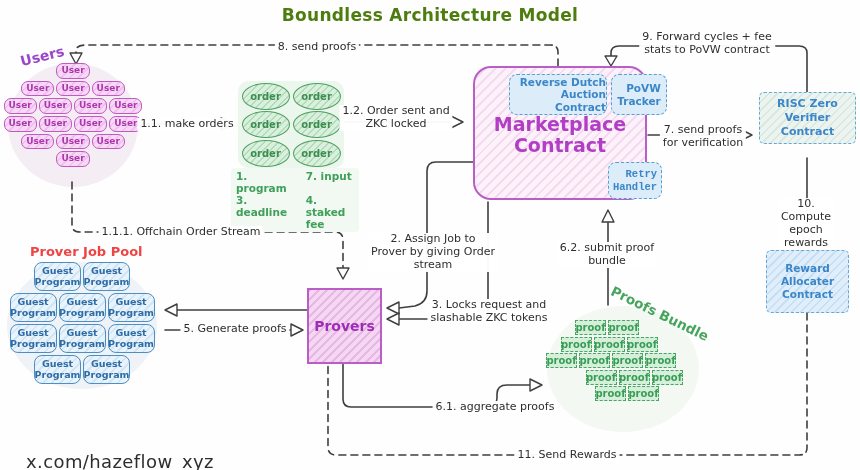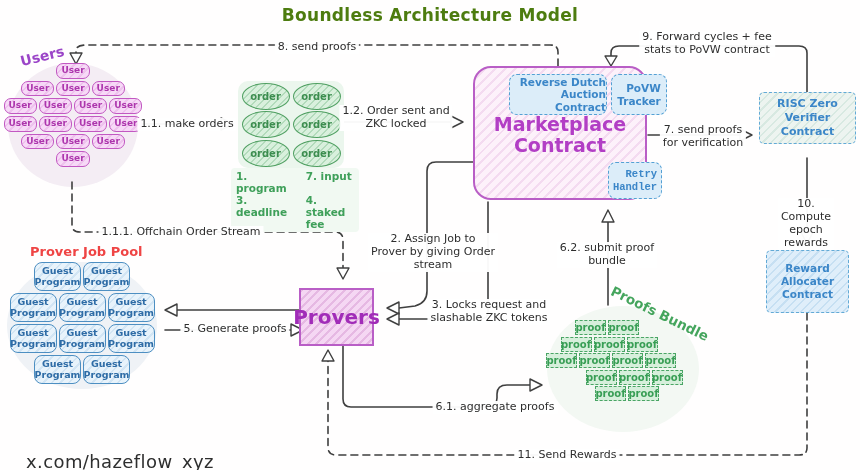--- a/index.html
+++ b/index.html
@@ -93,23 +93,23 @@
   .mk-retry{left:106px;top:94px;width:54px;height:37px;font-family:Liberation Mono, monospace;}
   .risc-box,.reward-box{
     border:1.5px dashed #63aad6;border-radius:5px;color:#3b86c8;font-weight:700;text-align:center;
     white-space:pre-line;display:flex;align-items:center;justify-content:center;z-index:2;box-sizing:border-box;line-height:1.25;
   }
   .risc-box{left:759px;top:92px;width:97px;height:52px;font-size:11px;
     background:#edf4f0;background-image:repeating-linear-gradient(135deg,rgba(140,195,175,.22) 0 1.5px,transparent 1.5px 6px);}
   .reward-box{left:766px;top:250px;width:83px;height:63px;font-size:10.5px;
     background:#dfeefa;background-image:repeating-linear-gradient(135deg,rgba(110,170,215,.22) 0 1.5px,transparent 1.5px 6px);}
   .provers-box{
-    left:299px;top:288px;width:75px;height:58px;border:2px solid #b95ec6;
+    left:307px;top:288px;width:75px;height:76px;border:2px solid #b95ec6;
     background:#f5d7f3;background-image:repeating-linear-gradient(135deg,rgba(195,115,190,.3) 0 2px,transparent 2px 6px);
-    color:#a12cb8;font-size:20px;font-weight:700;display:flex;align-items:center;justify-content:center;
+    color:#a12cb8;font-size:14px;font-weight:700;display:flex;align-items:center;justify-content:center;
     z-index:2;box-sizing:border-box;
   }
 </style>
 </head>
 <body>
 
 <div class="canvas">
 
   <svg class="wires" width="860" height="470">
 

